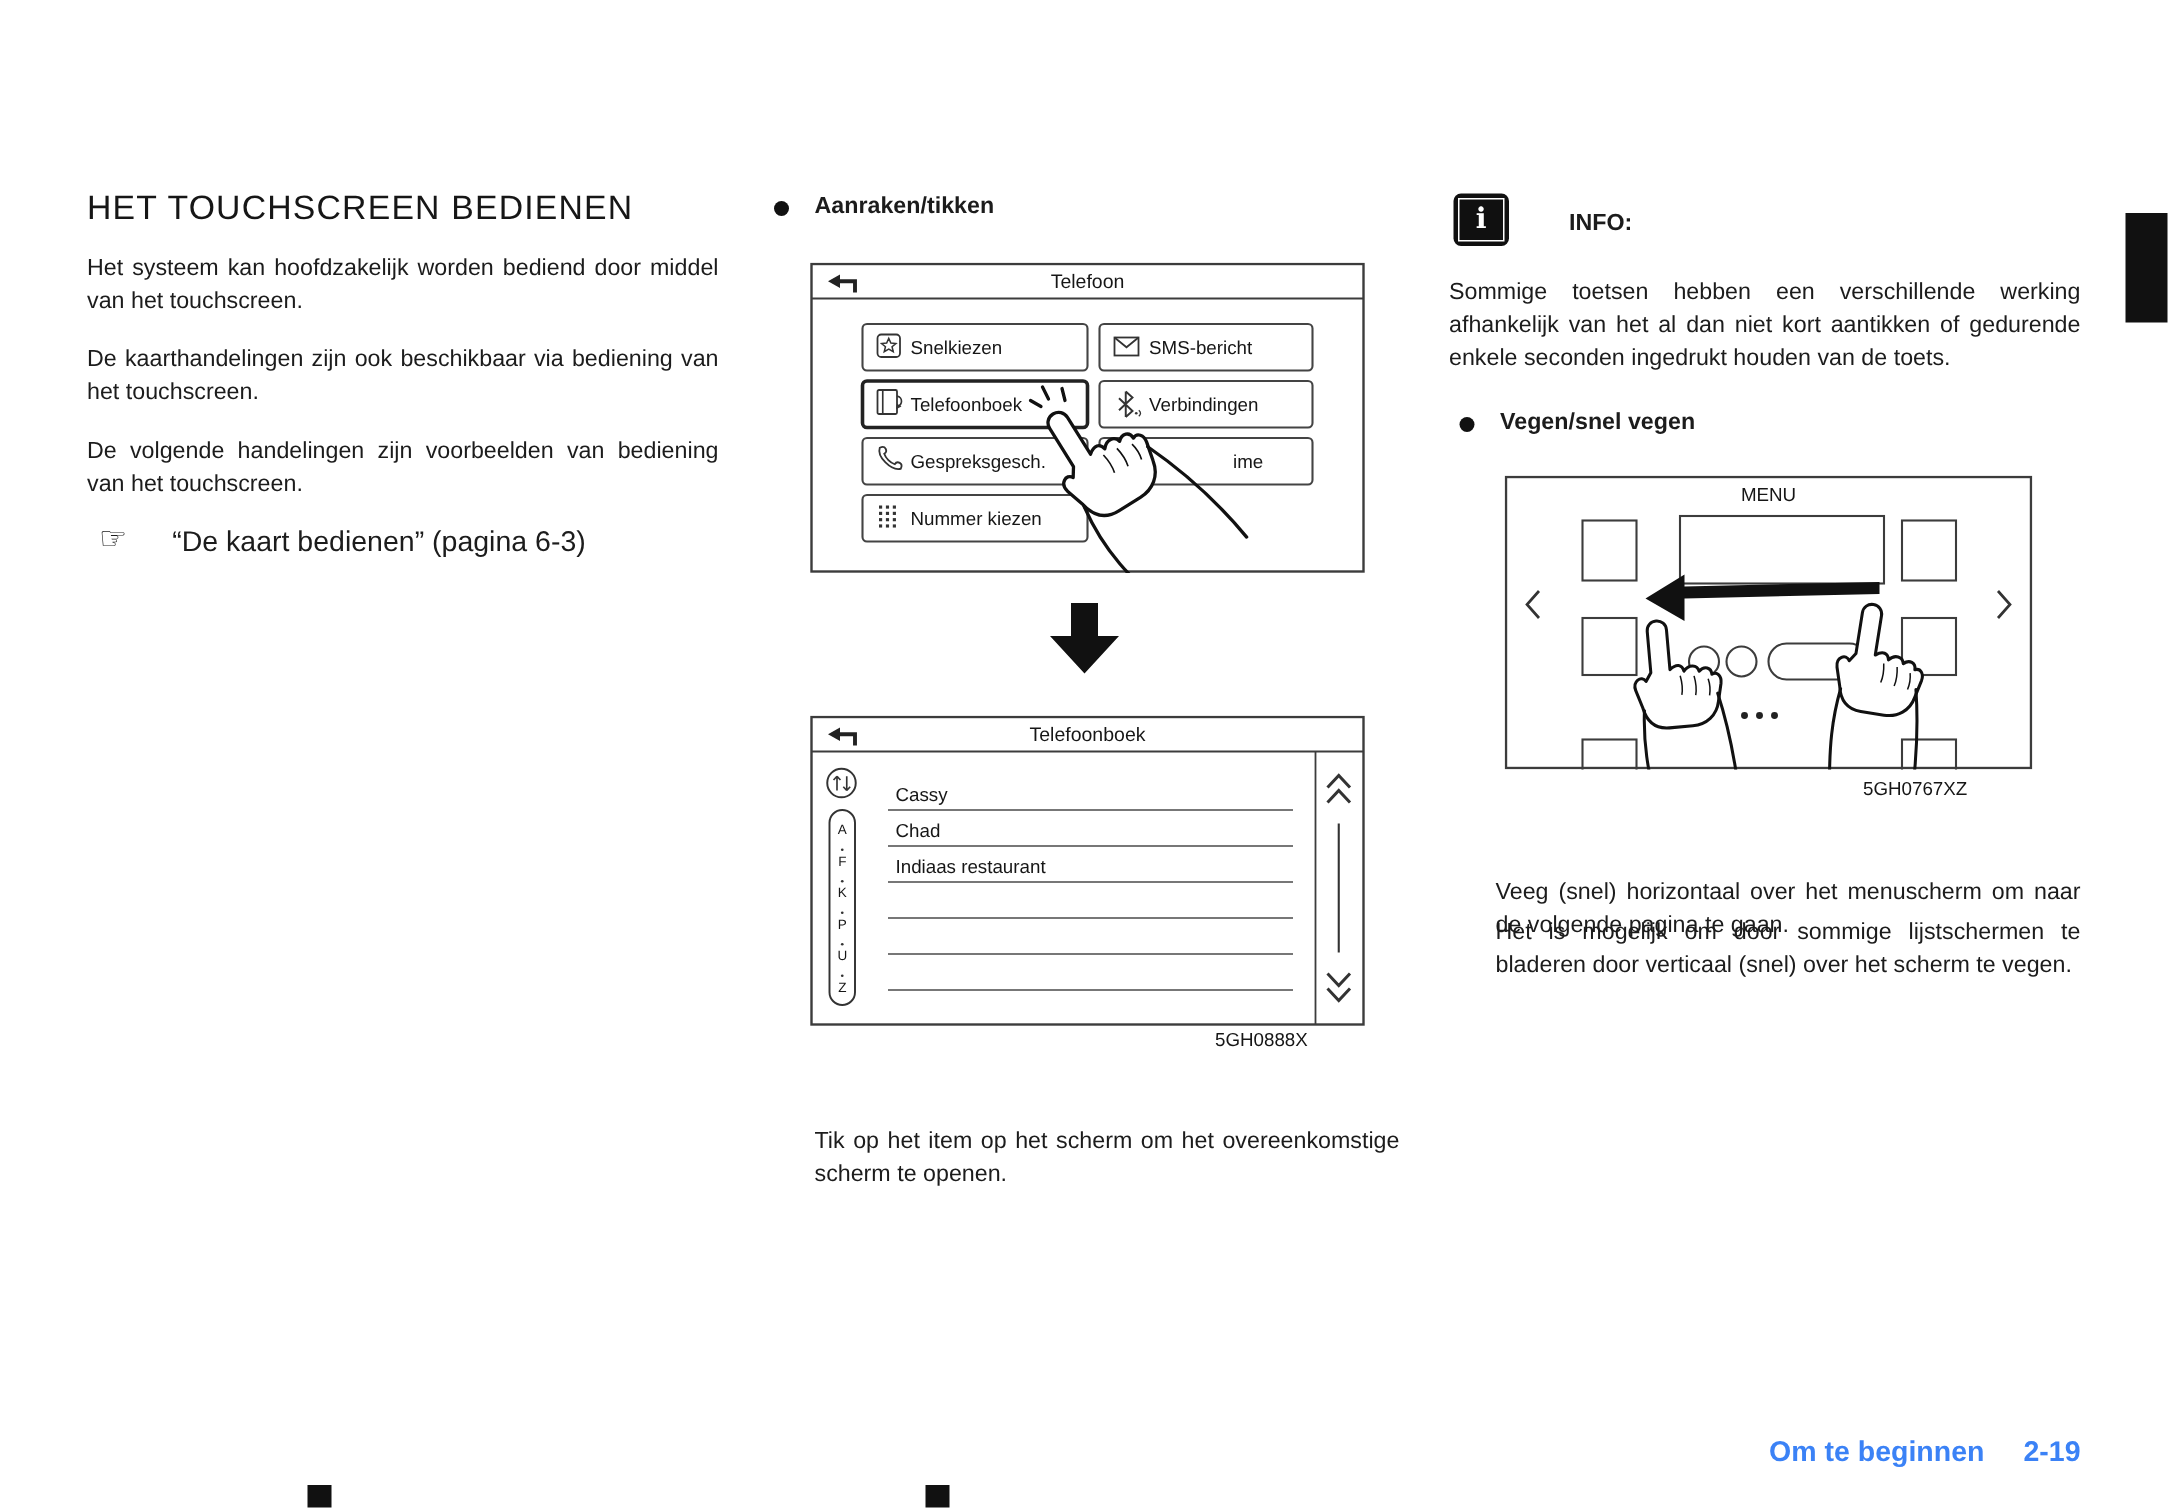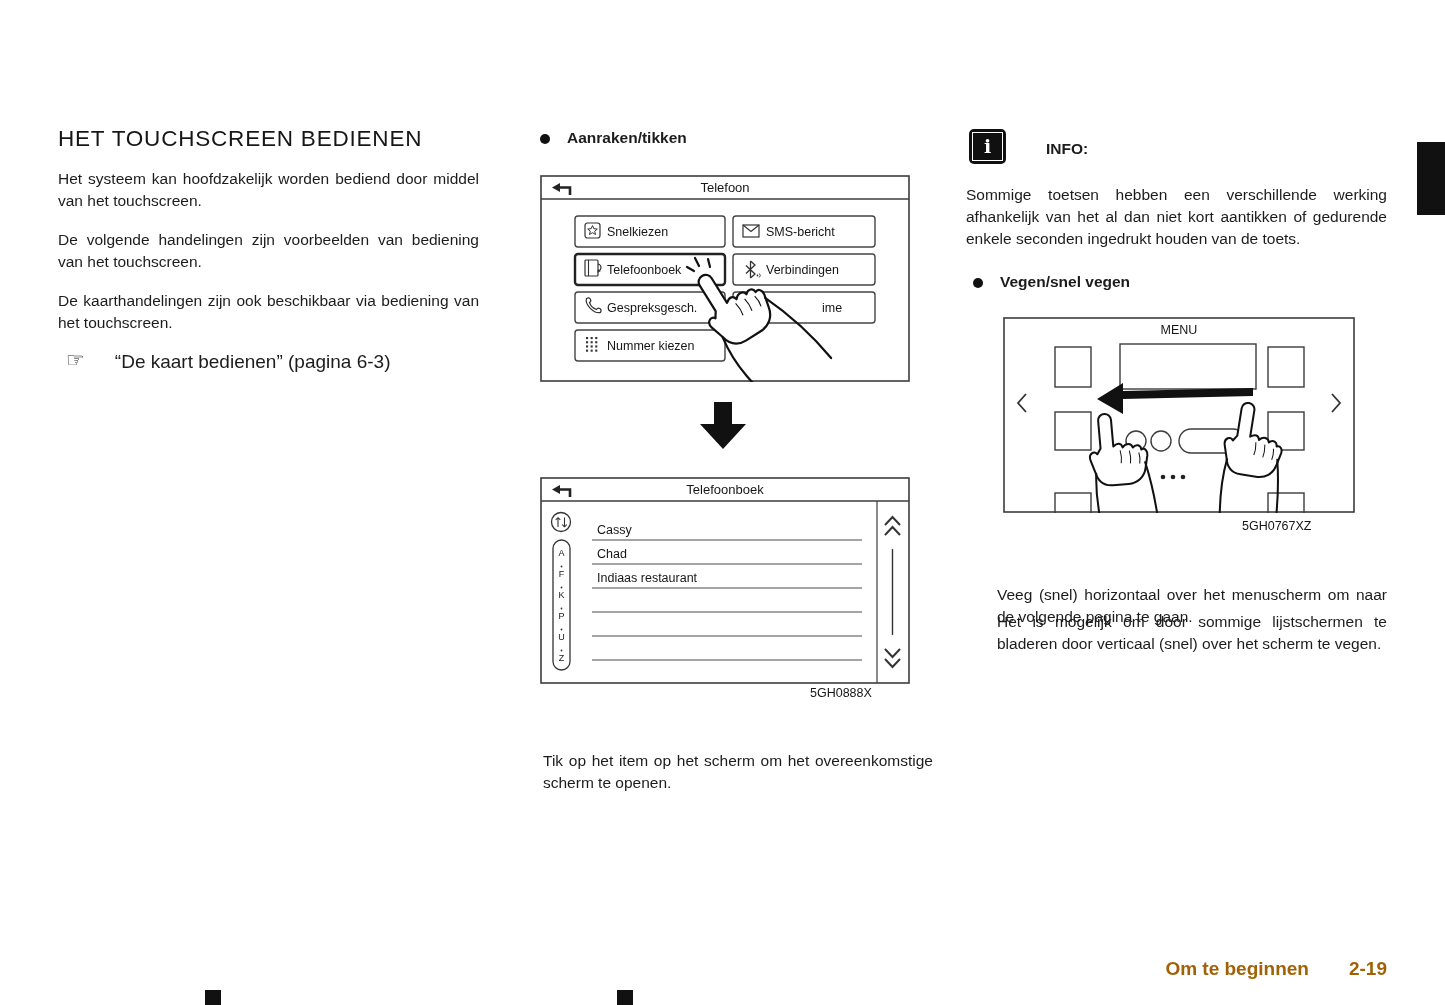--- a/index.html
+++ b/index.html
@@ -14,39 +14,39 @@
   .bullet-heading{position:absolute;display:flex;align-items:flex-start;gap:17px;}
   .bullet-dot{width:10px;height:10px;border-radius:50%;background:#111;margin-top:5px;flex:0 0 auto;}
   .bullet-label{font-size:15.5px;font-weight:700;}
   svg text{font-family:"Liberation Sans",sans-serif;fill:#161616;}
   .figure-code{position:absolute;font-size:12.5px;text-align:left;color:#161616;}
   .caption-block{position:absolute;}
   .info-icon{position:absolute;left:969px;top:129px;width:37px;height:35px;background:#101010;border-radius:5px;}
   .info-icon-frame{position:absolute;top:3px;left:3px;right:3px;bottom:3px;border:1.5px solid #fff;display:flex;align-items:center;justify-content:center;}
   .info-glyph{color:#fff;font-family:"DejaVu Serif",serif;font-weight:700;font-size:19px;line-height:1;}
   .info-label{position:absolute;left:1028px;top:140px;font-size:15.5px;font-weight:700;margin-left:18px;}
-  .footer{position:absolute;top:958px;right:58px;display:flex;align-items:baseline;gap:40px;font-size:19px;font-weight:700;color:#a16207;}
+  .footer{position:absolute;top:958px;right:58px;display:flex;align-items:baseline;gap:26px;font-size:19px;font-weight:700;color:#3b82f6;}
   .side-tab{position:absolute;left:1417px;top:142px;width:28px;height:73px;background:#111;}
   .reg-mark{position:absolute;width:16px;height:15px;background:#111;}
 </style>
 </head>
 <body>
 
 <div class="abs" style="left:58px;top:126px;width:421px">
   <h1 class="doc-heading">HET TOUCHSCREEN BEDIENEN</h1>
   <p class="body-text">Het systeem kan hoofdzakelijk worden bediend door middel van het touchscreen.</p>
+  <p class="body-text">De kaarthandelingen zijn ook beschikbaar via bediening van het touchscreen.</p>
   <p class="body-text">De volgende handelingen zijn voorbeelden van bediening van het touchscreen.</p>
-  <p class="body-text">De kaarthandelingen zijn ook beschikbaar via bediening van het touchscreen.</p>
   <div class="ref-row">
     <span class="ref-icon">☞</span>
     <span class="ref-text">“De kaart bedienen” (pagina 6-3)</span>
   </div>
 </div>
 
-<div class="bullet-heading" style="left:540px;top:129px">
+<div class="bullet-heading" style="left:516px;top:129px">
   <span class="bullet-dot"></span>
   <span class="bullet-label">Aanraken/tikken</span>
 </div>
 
 <svg class="abs" style="left:540px;top:175px" width="370" height="207" viewBox="0 0 370 207">
   <rect x="1" y="1" width="368" height="205" fill="#fff" stroke="#3c3c3c" stroke-width="1.6"></rect>
   <g transform="translate(10,5)">
     <path d="M20,15 V7.5 H9" fill="none" stroke="#222" stroke-width="2.6"></path>
     <polygon points="10,3 10,12 2,7.5" fill="#222"></polygon>
   </g>

